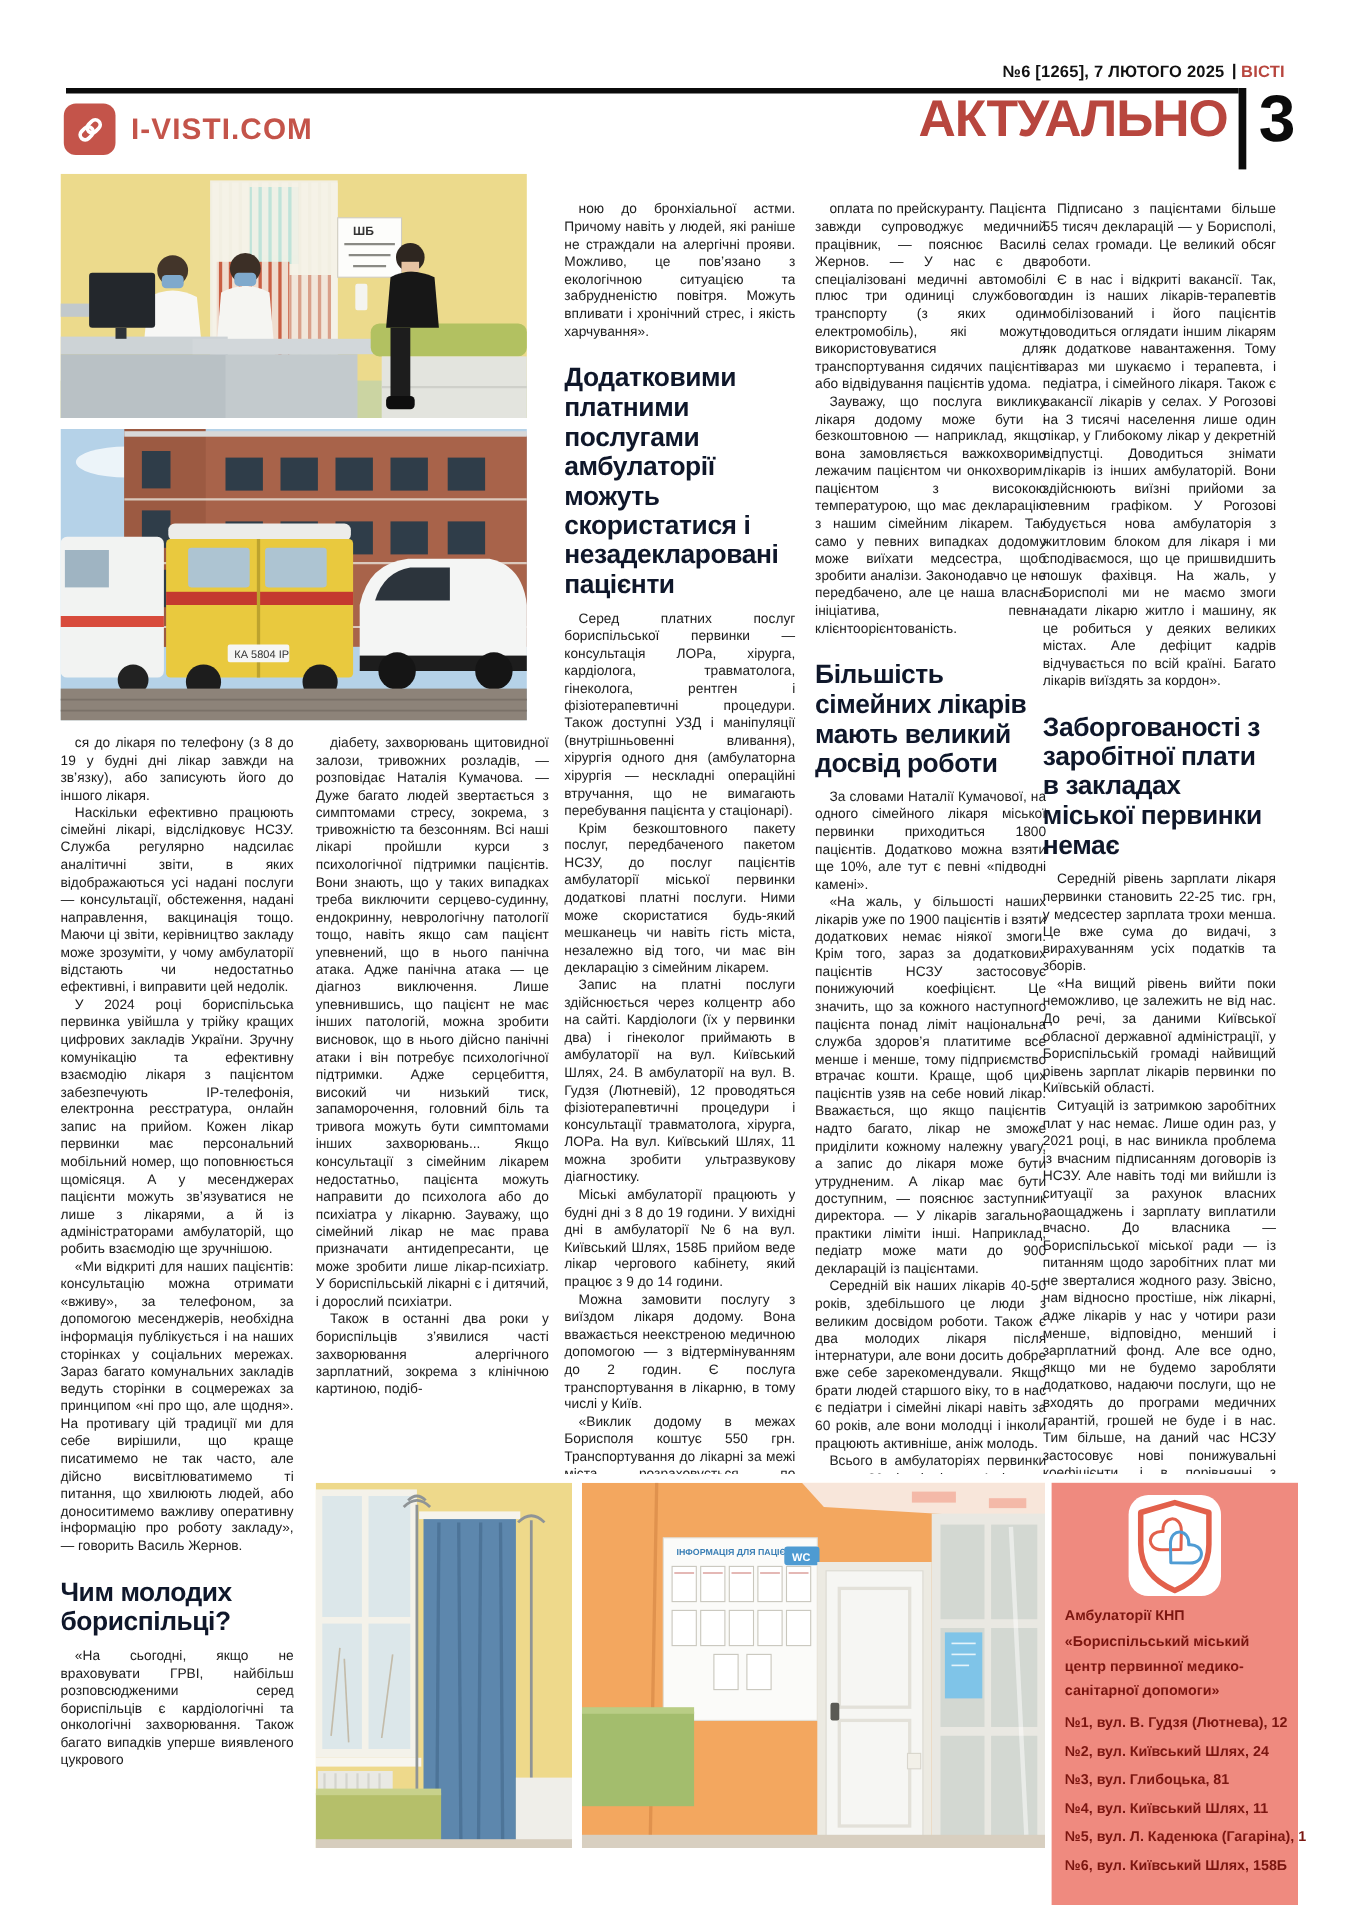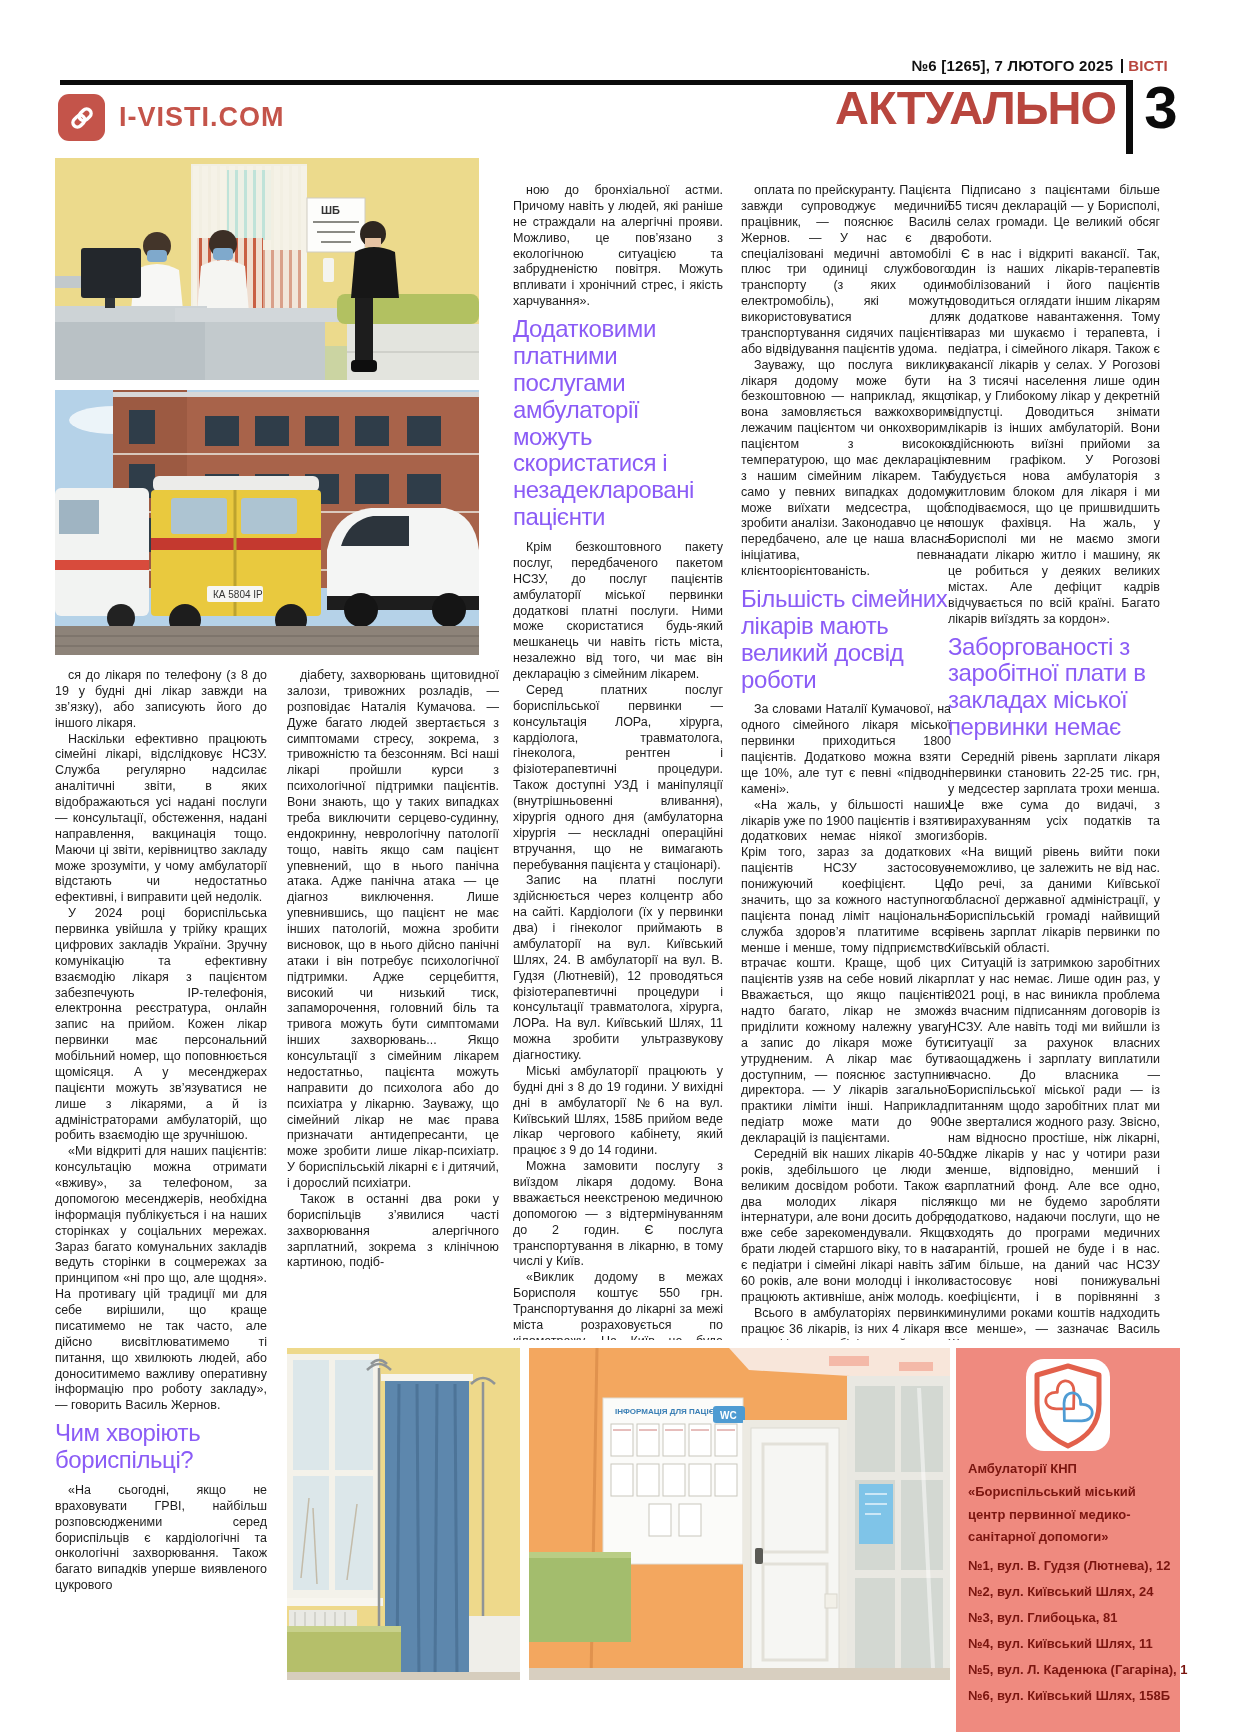--- a/index.html
+++ b/index.html
@@ -17,22 +17,22 @@
   .page-num{position:absolute;left:1140px;top:78px;width:42px;font-size:60px;font-weight:700;
             color:#0b0b0b;line-height:1;text-align:center;}
   .logo{position:absolute;left:58px;top:94px;display:flex;align-items:center;gap:14px;}
   .logo-badge{width:47px;height:47px;border-radius:11px;background:#c4544a;display:flex;
               align-items:center;justify-content:center;}
   .logo-text{font-size:27px;font-weight:700;color:#c4544a;letter-spacing:1px;}
   
   .textcol{position:absolute;overflow:hidden;text-align:justify;color:#1c1c1c;
            font-size:12.5px;line-height:1.27;}
   .para{margin:0;text-indent:13px;overflow-wrap:break-word;}
-  .subhead{font-size:24px;line-height:1.12;letter-spacing:-.4px;margin:6px 0 9px;
-           color:#8b5cf6;font-weight:400;text-align:left;}
+  .subhead{font-size:24px;line-height:1.12;letter-spacing:-.4px;margin:21px 0 9px;
+           color:#0f172a;font-weight:700;text-align:left;}
   
   .photo{position:absolute;display:block;}
   
   .infobox{position:absolute;left:956px;top:1348px;width:224px;height:428px;background:#ef8a7f;
            box-sizing:border-box;padding:10px 12px 0 12px;}
   .infobox-logo{display:block;margin:0 auto 6px auto;}
   .infobox-title{color:#7a150f;font-weight:700;font-size:13px;line-height:1.75;margin:0 0 4px 0;}
   .addr{color:#7a150f;font-weight:700;font-size:13px;line-height:2.0;white-space:nowrap;}
 </style>
 </head>
@@ -176,32 +176,32 @@
         <line x1="0" y1="246" x2="424" y2="246"></line>
         <line x1="0" y1="256" x2="424" y2="256"></line>
       </g>
   </svg>
 
   <div class="textcol" style="left:55px;top:668px;width:212px;height:972px">
       <p class="para">ся до лікаря по телефону (з 8 до 19 у будні дні лікар завжди на зв’язку), або записують його до іншого лікаря.</p>
       <p class="para">Наскільки ефективно працюють сімейні лікарі, відслідковує НСЗУ. Служба регулярно надсилає аналітичні звіти, в яких відображаються усі надані послуги — консультації, обстеження, надані направлення, вакцинація тощо. Маючи ці звіти, керівництво закладу може зрозуміти, у чому амбулаторії відстають чи недостатньо ефективні, і виправити цей недолік.</p>
       <p class="para">У 2024 році бориспільська первинка увійшла у трійку кращих цифрових закладів України. Зручну комунікацію та ефективну взаємодію лікаря з пацієнтом забезпечують IP-телефонія, електронна реєстратура, онлайн запис на прийом. Кожен лікар первинки має персональний мобільний номер, що поповнюється щомісяця. А у месенджерах пацієнти можуть зв’язуватися не лише з лікарями, а й із адміністраторами амбулаторій, що робить взаємодію ще зручнішою.</p>
       <p class="para">«Ми відкриті для наших пацієнтів: консультацію можна отримати «вживу», за телефоном, за допомогою месенджерів, необхідна інформація публікується і на наших сторінках у соціальних мережах. Зараз багато комунальних закладів ведуть сторінки в соцмережах за принципом «ні про що, але щодня». На противагу цій традиції ми для себе вирішили, що краще писатимемо не так часто, але дійсно висвітлюватимемо ті питання, що хвилюють людей, або доноситимемо важливу оперативну інформацію про роботу закладу», — говорить Василь Жернов.</p>
-      <h2 class="subhead">Чим хворіють бориспільці?</h2>
+      <h2 class="subhead">Чим молодих бориспільці?</h2>
       <p class="para">«На сьогодні, якщо не враховувати ГРВІ, найбільш розповсюдженими серед бориспільців є кардіологічні та онкологічні захворювання. Також багато випадків уперше виявленого цукрового</p>
     </div>
   <div class="textcol" style="left:287px;top:668px;width:212px;height:674px">
       <p class="para">діабету, захворювань щитовидної залози, тривожних розладів, — розповідає Наталія Кумачова. — Дуже багато людей звертається з симптомами стресу, зокрема, з тривожністю та безсонням. Всі наші лікарі пройшли курси з психологічної підтримки пацієнтів. Вони знають, що у таких випадках треба виключити серцево-судинну, ендокринну, неврологічну патології тощо, навіть якщо сам пацієнт упевнений, що в нього панічна атака. Адже панічна атака — це діагноз виключення. Лише упевнившись, що пацієнт не має інших патологій, можна зробити висновок, що в нього дійсно панічні атаки і він потребує психологічної підтримки. Адже серцебиття, високий чи низький тиск, запаморочення, головний біль та тривога можуть бути симптомами інших захворювань... Якщо консультації з сімейним лікарем недостатньо, пацієнта можуть направити до психолога або до психіатра у лікарню. Зауважу, що сімейний лікар не має права призначати антидепресанти, це може зробити лише лікар-психіатр. У бориспільській лікарні є і дитячий, і дорослий психіатри.</p>
       <p class="para">Також в останні два роки у бориспільців з’явилися часті захворювання алергічного зарплатний, зокрема з клінічною картиною, подіб-</p>
     </div>
   <div class="textcol" style="left:513px;top:183px;width:210px;height:1157px">
       <p class="para">ною до бронхіальної астми. Причому навіть у людей, які раніше не страждали на алергічні прояви. Можливо, це пов’язано з екологічною ситуацією та забрудненістю повітря. Можуть впливати і хронічний стрес, і якість харчування».</p>
       <h2 class="subhead">Додатковими платними послугами амбулаторії можуть скористатися і незадекларовані пацієнти</h2>
+      <p class="para">Серед платних послуг бориспільської первинки — консультація ЛОРа, хірурга, кардіолога, травматолога, гінеколога, рентген і фізіотерапевтичні процедури. Також доступні УЗД і маніпуляції (внутрішньовенні вливання), хірургія одного дня (амбулаторна хірургія — нескладні операційні втручання, що не вимагають перебування пацієнта у стаціонарі).</p>
       <p class="para">Крім безкоштовного пакету послуг, передбаченого пакетом НСЗУ, до послуг пацієнтів амбулаторії міської первинки додаткові платні послуги. Ними може скористатися будь-який мешканець чи навіть гість міста, незалежно від того, чи має він декларацію з сімейним лікарем.</p>
-      <p class="para">Серед платних послуг бориспільської первинки — консультація ЛОРа, хірурга, кардіолога, травматолога, гінеколога, рентген і фізіотерапевтичні процедури. Також доступні УЗД і маніпуляції (внутрішньовенні вливання), хірургія одного дня (амбулаторна хірургія — нескладні операційні втручання, що не вимагають перебування пацієнта у стаціонарі).</p>
       <p class="para">Запис на платні послуги здійснюється через колцентр або на сайті. Кардіологи (їх у первинки два) і гінеколог приймають в амбулаторії на вул. Київський Шлях, 24. В амбулаторії на вул. В. Гудзя (Лютневій), 12 проводяться фізіотерапевтичні процедури і консультації травматолога, хірурга, ЛОРа. На вул. Київський Шлях, 11 можна зробити ультразвукову діагностику.</p>
       <p class="para">Міські амбулаторії працюють у будні дні з 8 до 19 години. У вихідні дні в амбулаторії №6 на вул. Київський Шлях, 158Б прийом веде лікар чергового кабінету, який працює з 9 до 14 години.</p>
       <p class="para">Можна замовити послугу з виїздом лікаря додому. Вона вважається неекстреною медичною допомогою — з відтермінуванням до 2 годин. Є послуга транспортування в лікарню, в тому числі у Київ.</p>
       <p class="para">«Виклик додому в межах Борисполя коштує 550 грн. Транспортування до лікарні за межі міста розраховується по кілометражу. На Київ це буде коштувати біля двох тисяч гривень. Можливий навіть варіант доправити пацієнта в Київ на обстеження, почекати там і привезти додому. Очікування до години безкоштовне, далі</p>
     </div>
   <div class="textcol" style="left:741px;top:183px;width:210px;height:1157px">
       <p class="para">оплата по прейскуранту. Пацієнта завжди супроводжує медичний працівник, — пояснює Василь Жернов. — У нас є два спеціалізовані медичні автомобілі плюс три одиниці службового транспорту (з яких один електромобіль), які можуть використовуватися для транспортування сидячих пацієнтів або відвідування пацієнтів удома.</p>
       <p class="para">Зауважу, що послуга виклику лікаря додому може бути і безкоштовною — наприклад, якщо вона замовляється важкохворим лежачим пацієнтом чи онкохворим, пацієнтом з високою температурою, що має декларацію з нашим сімейним лікарем. Так само у певних випадках додому може виїхати медсестра, щоб зробити аналізи. Законодавчо це не передбачено, але це наша власна ініціатива, певна клієнтоорієнтованість.</p>
       <h2 class="subhead">Більшість сімейних лікарів мають великий досвід роботи</h2>
       <p class="para">За словами Наталії Кумачової, на одного сімейного лікаря міської первинки приходиться 1800 пацієнтів. Додатково можна взяти ще 10%, але тут є певні «підводні камені».</p>

